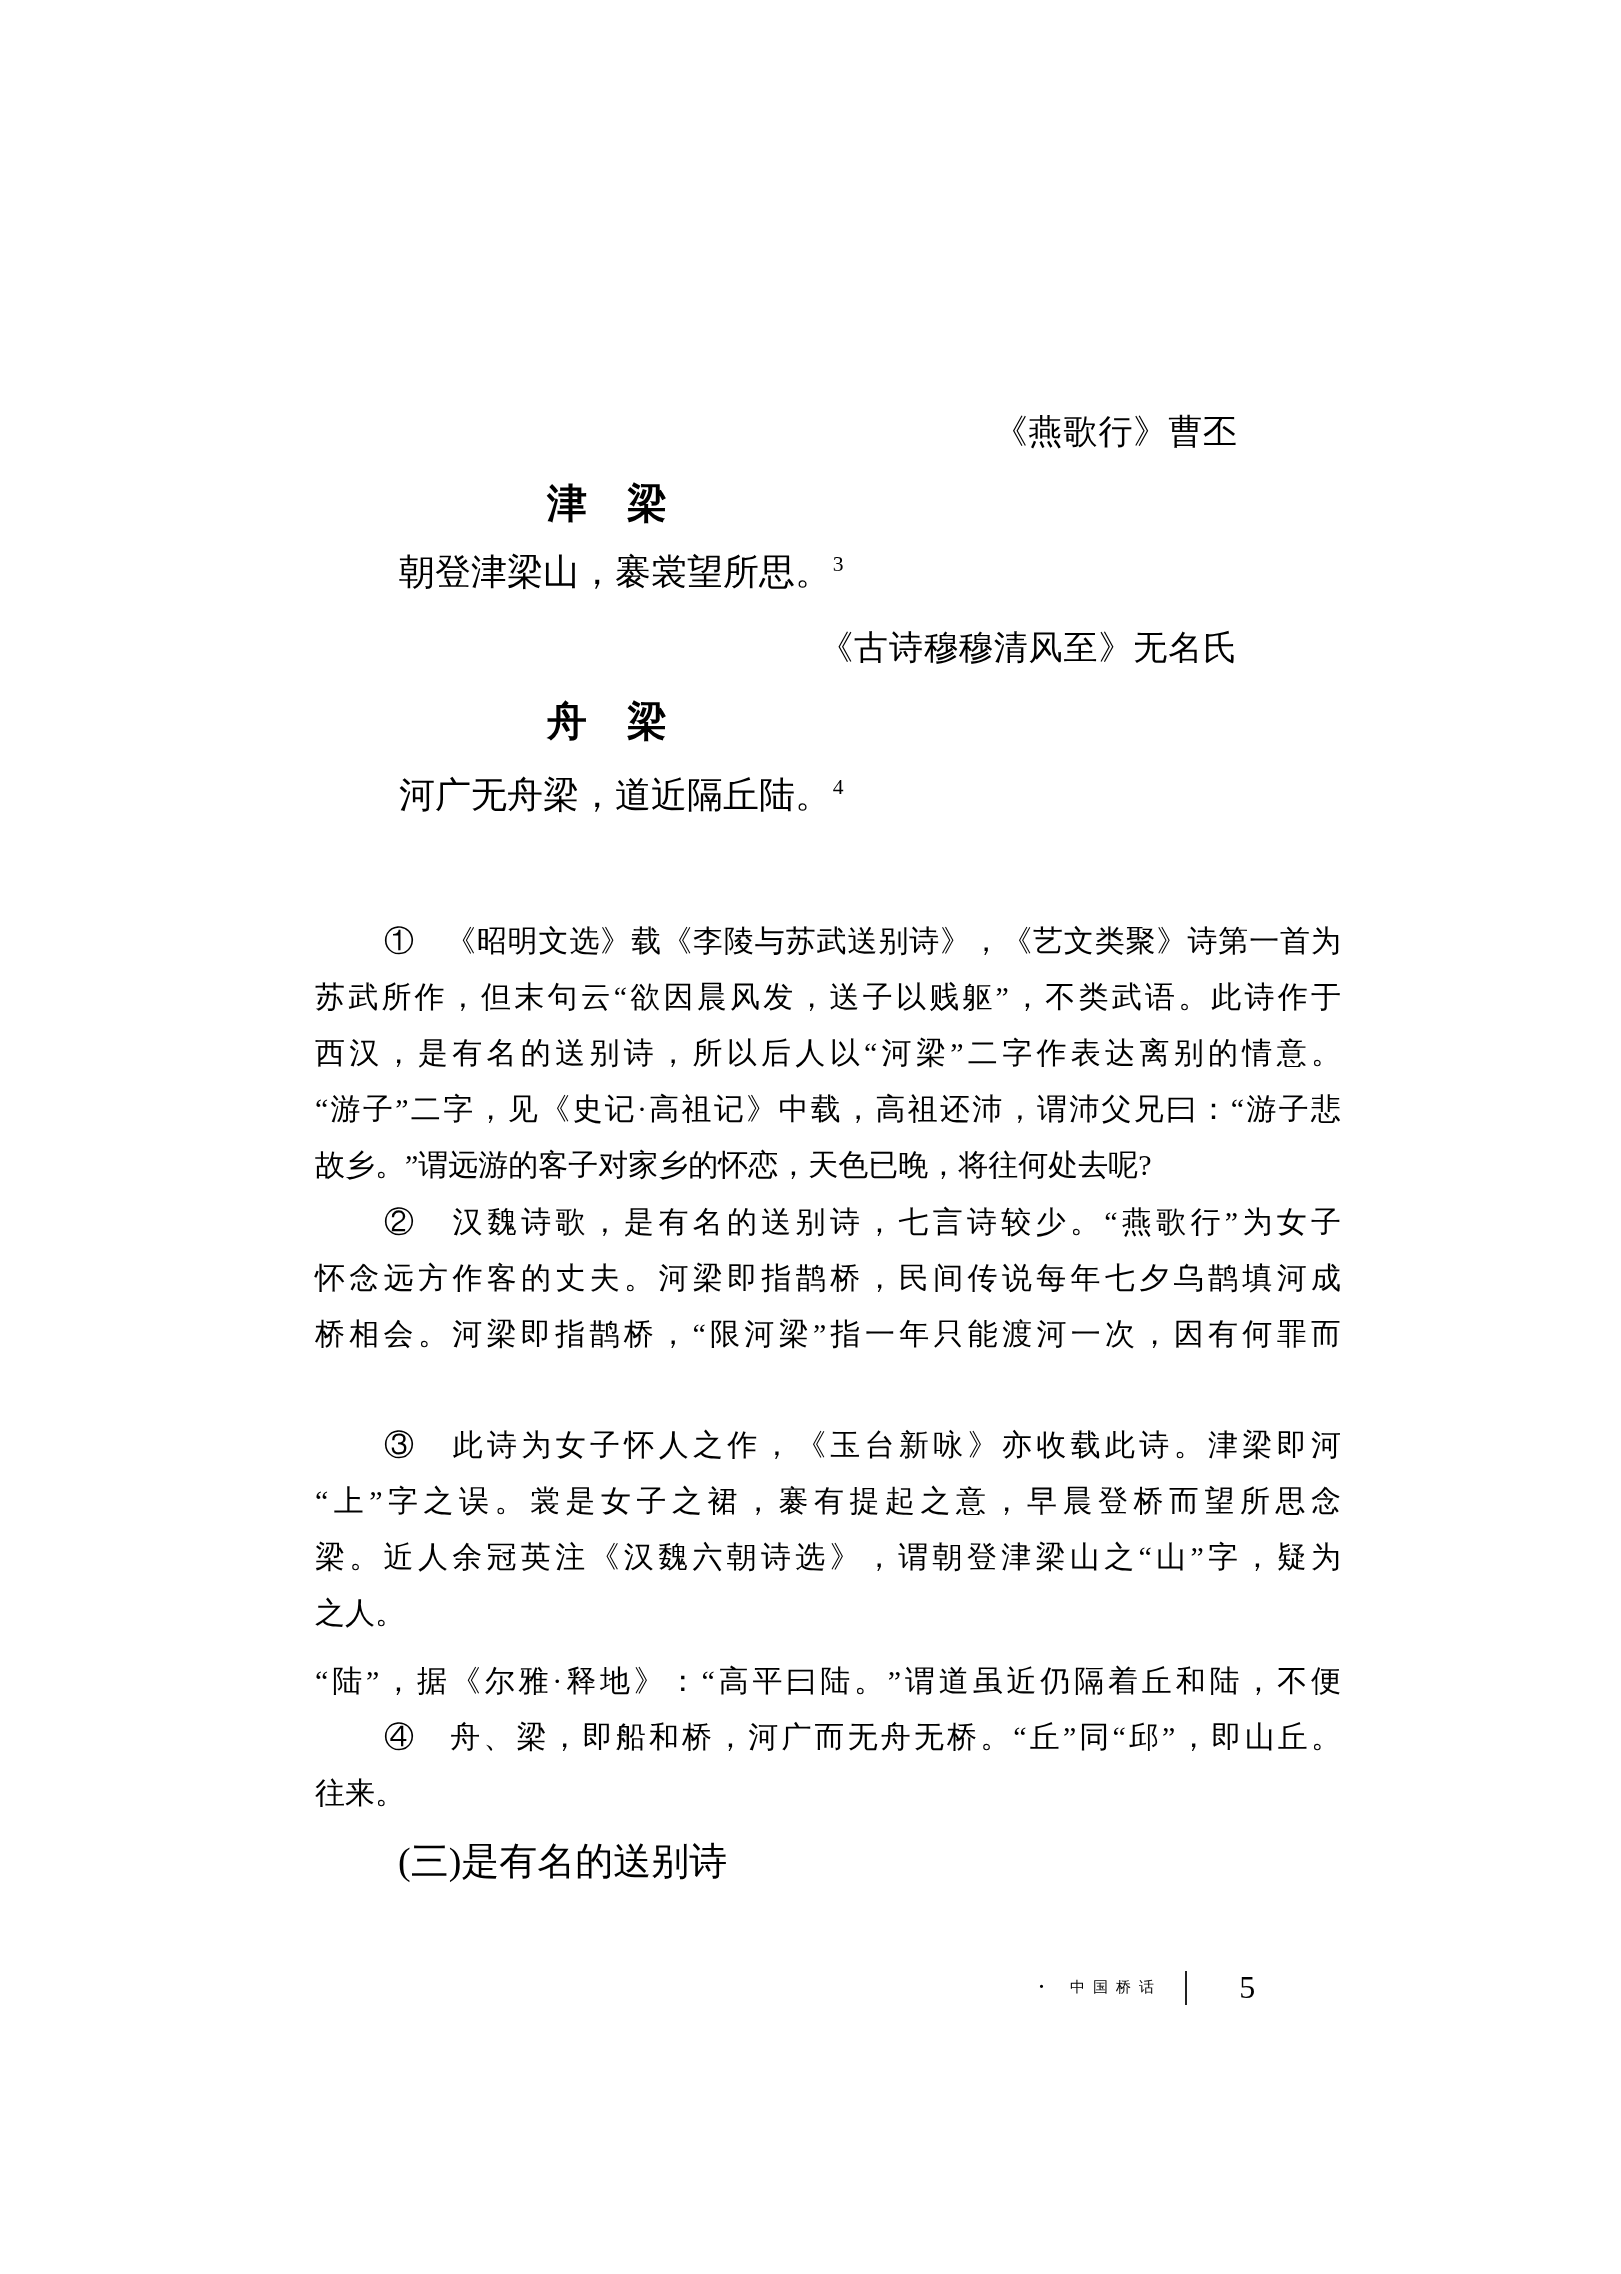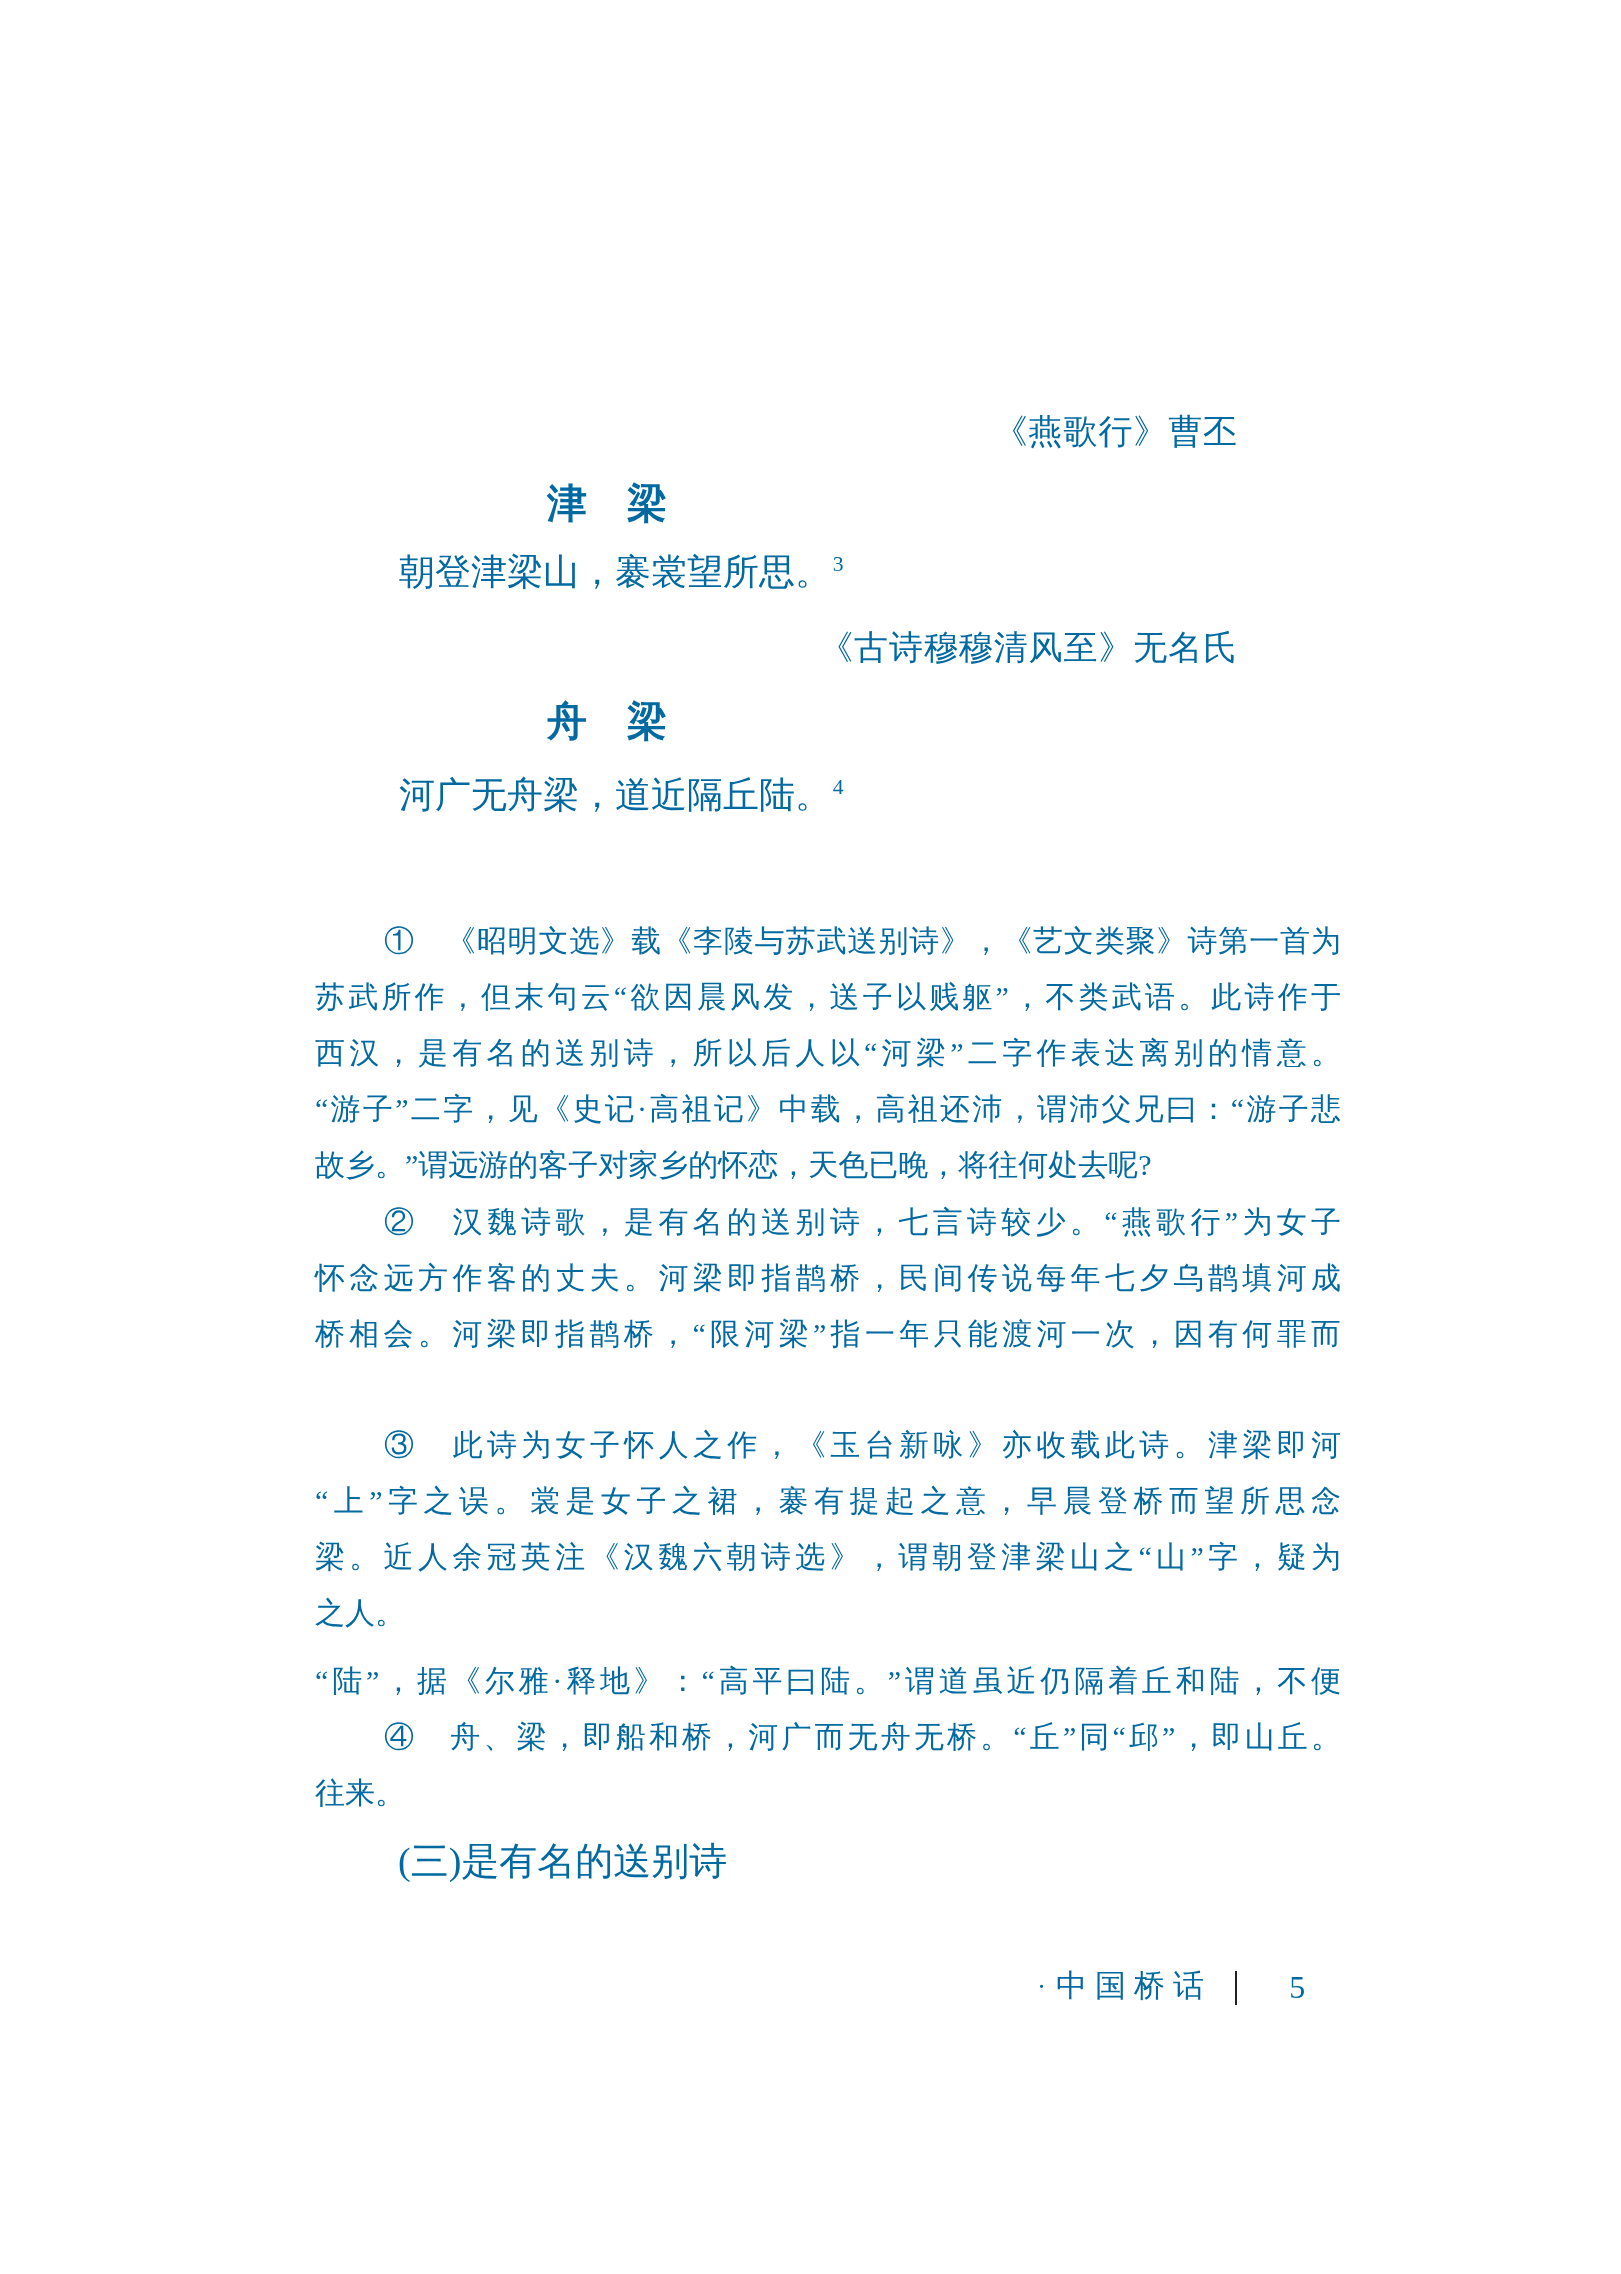--- a/index.html
+++ b/index.html
@@ -5,21 +5,21 @@
   html, body {
     margin: 0;
     padding: 0;
     background: #ffffff;
   }
   #page {
     position: relative;
     width: 1621px;
     height: 2275px;
     background: #ffffff;
-    color: #0369a1;
+    color: #000000;
     font-family: "Liberation Serif", "DejaVu Serif", serif;
     overflow: hidden;
   }
 
   
   .attribution {
     position: absolute;
     right: 383px;
     font-size: 34px;
     line-height: 40px;
@@ -88,26 +88,25 @@
     top: 1966px;
     display: flex;
     align-items: center;
     height: 43px;
   }
   .footer .dot {
     font-size: 27px;
     line-height: 43px;
   }
   .footer .book-title {
-    margin-left: 10px;
-    font-size: 31px;
+    margin-left: 24px;
+    font-size: 15px;
     letter-spacing: 8px;
     line-height: 43px;
     white-space: nowrap;
-    font-family: Liberation Mono, monospace;
   }
   .footer .divider {
     width: 1.8px;
     height: 34px;
     background: #222222;
     margin-left: 23.4px;
   }
   .footer .page-number {
     margin-left: 52px;
     font-size: 32px;

